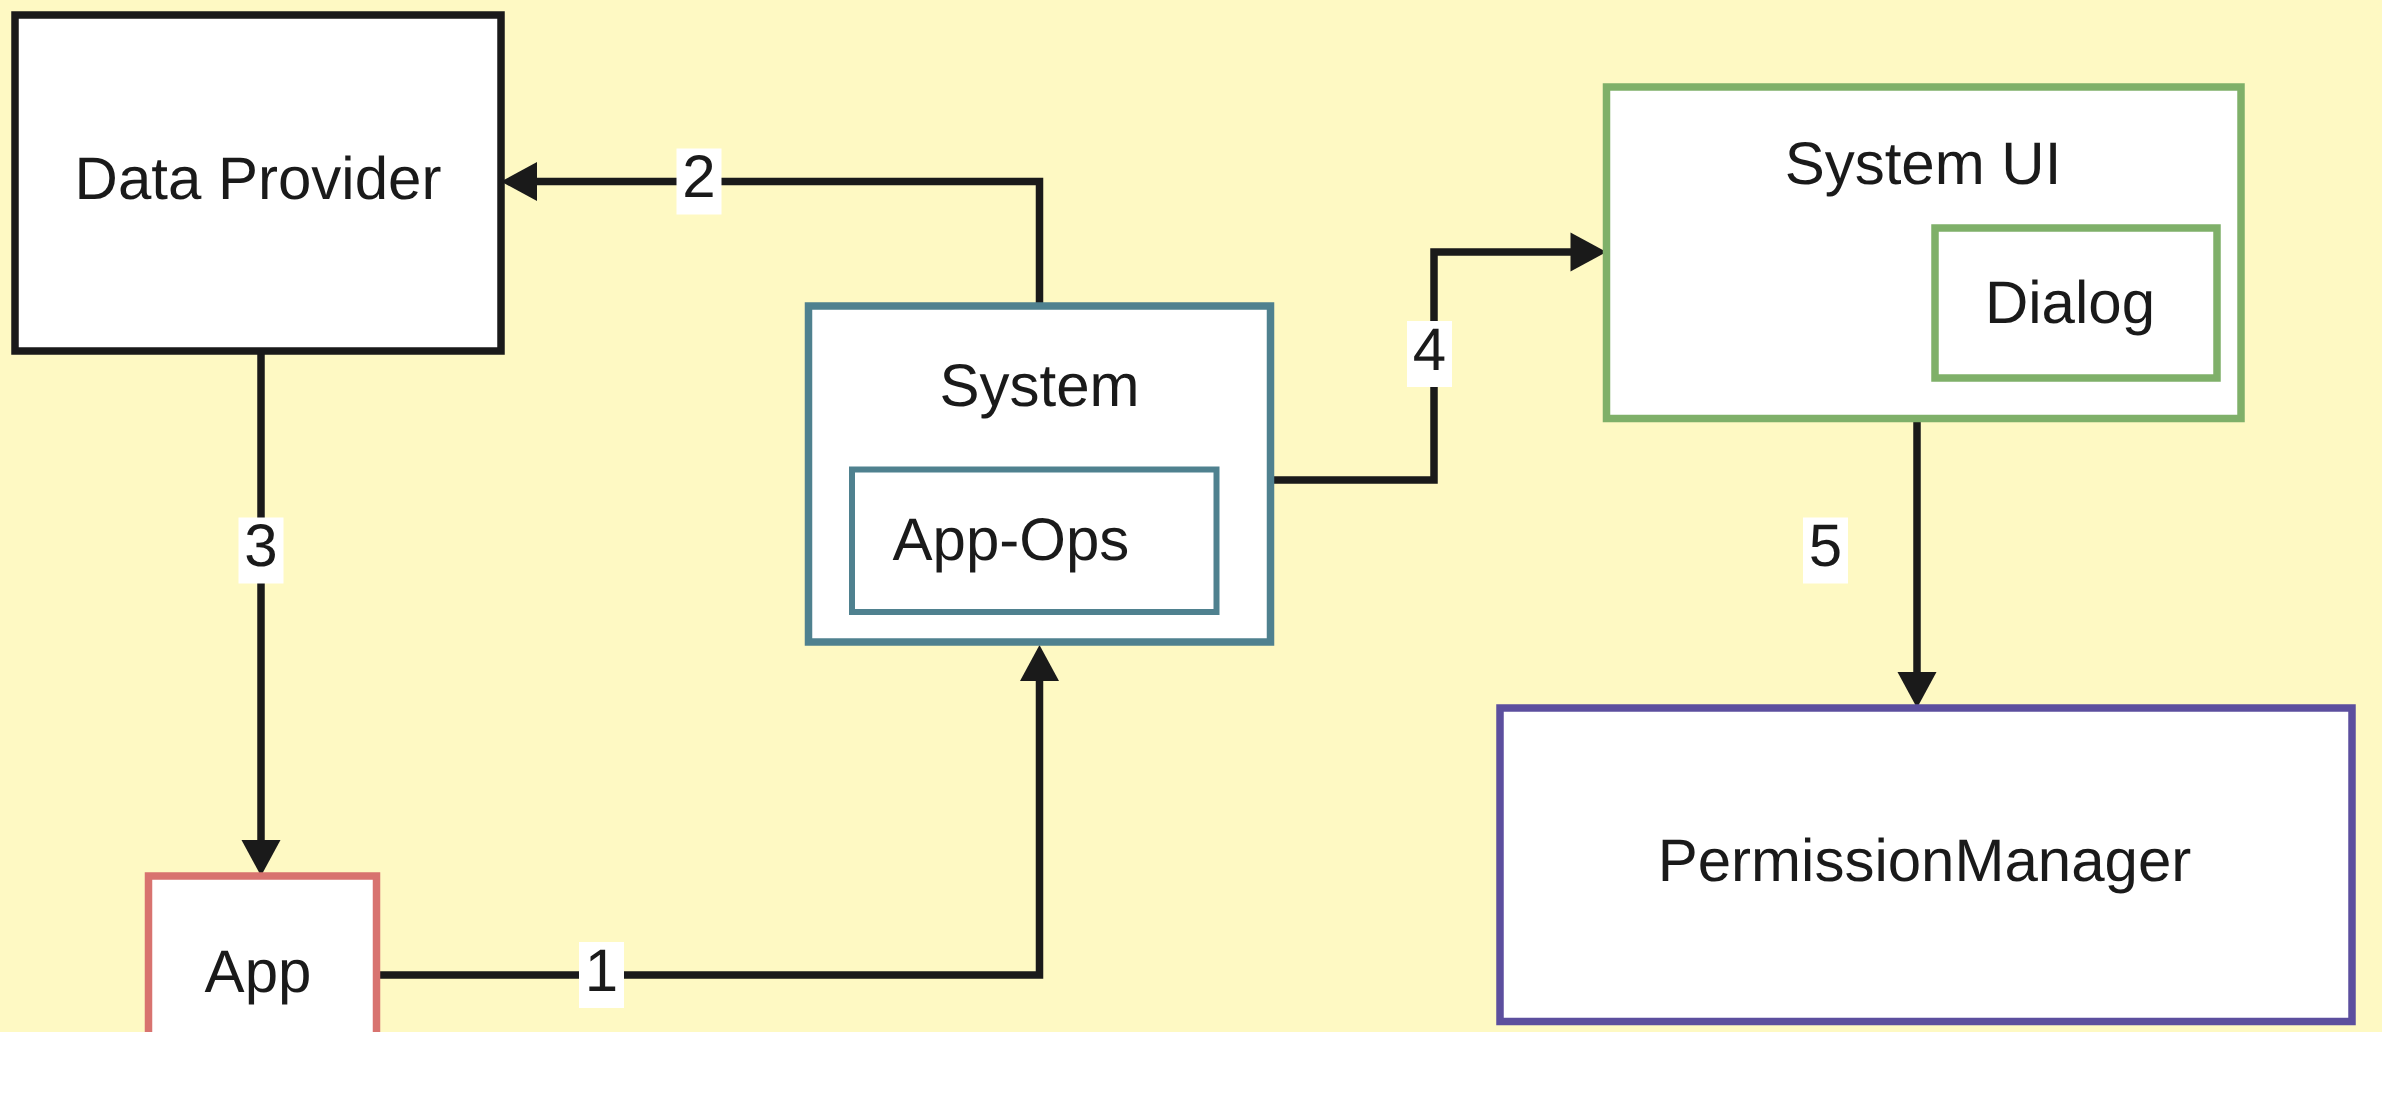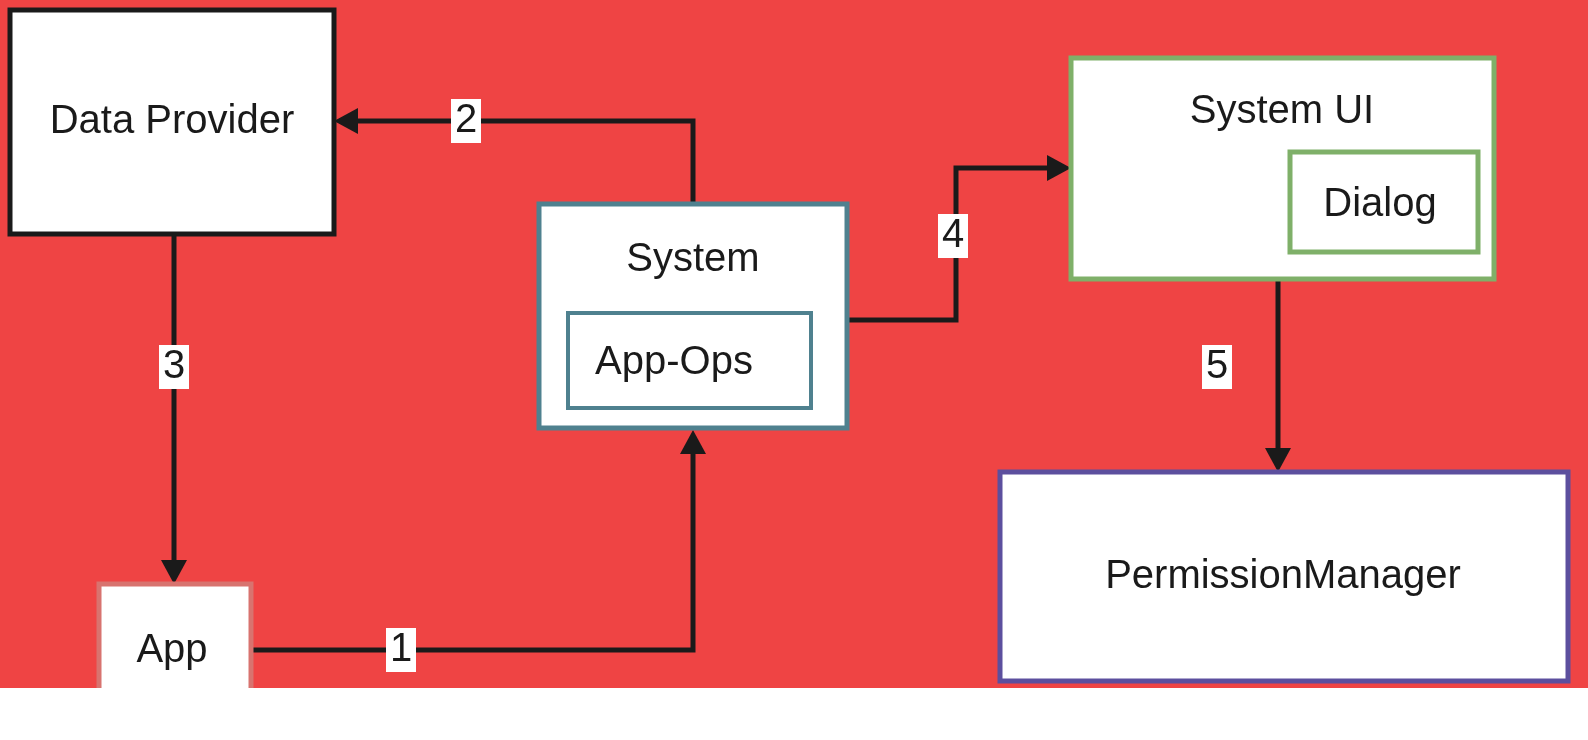--- a/index.html
+++ b/index.html
@@ -8,21 +8,21 @@
     padding: 0;
     background: #ffffff;
   }
   body {
     font-family: "Liberation Sans", sans-serif;
   }
   #diagram-root {
     position: relative;
     width: 1588px;
     height: 688px;
-    background: #ef4444;
+    background: #fef9c3;
     overflow: hidden;
   }
   #diagram-svg {
     position: absolute;
     left: 0;
     top: 0;
     width: 1588px;
     height: 740px;
     display: block;
   }

